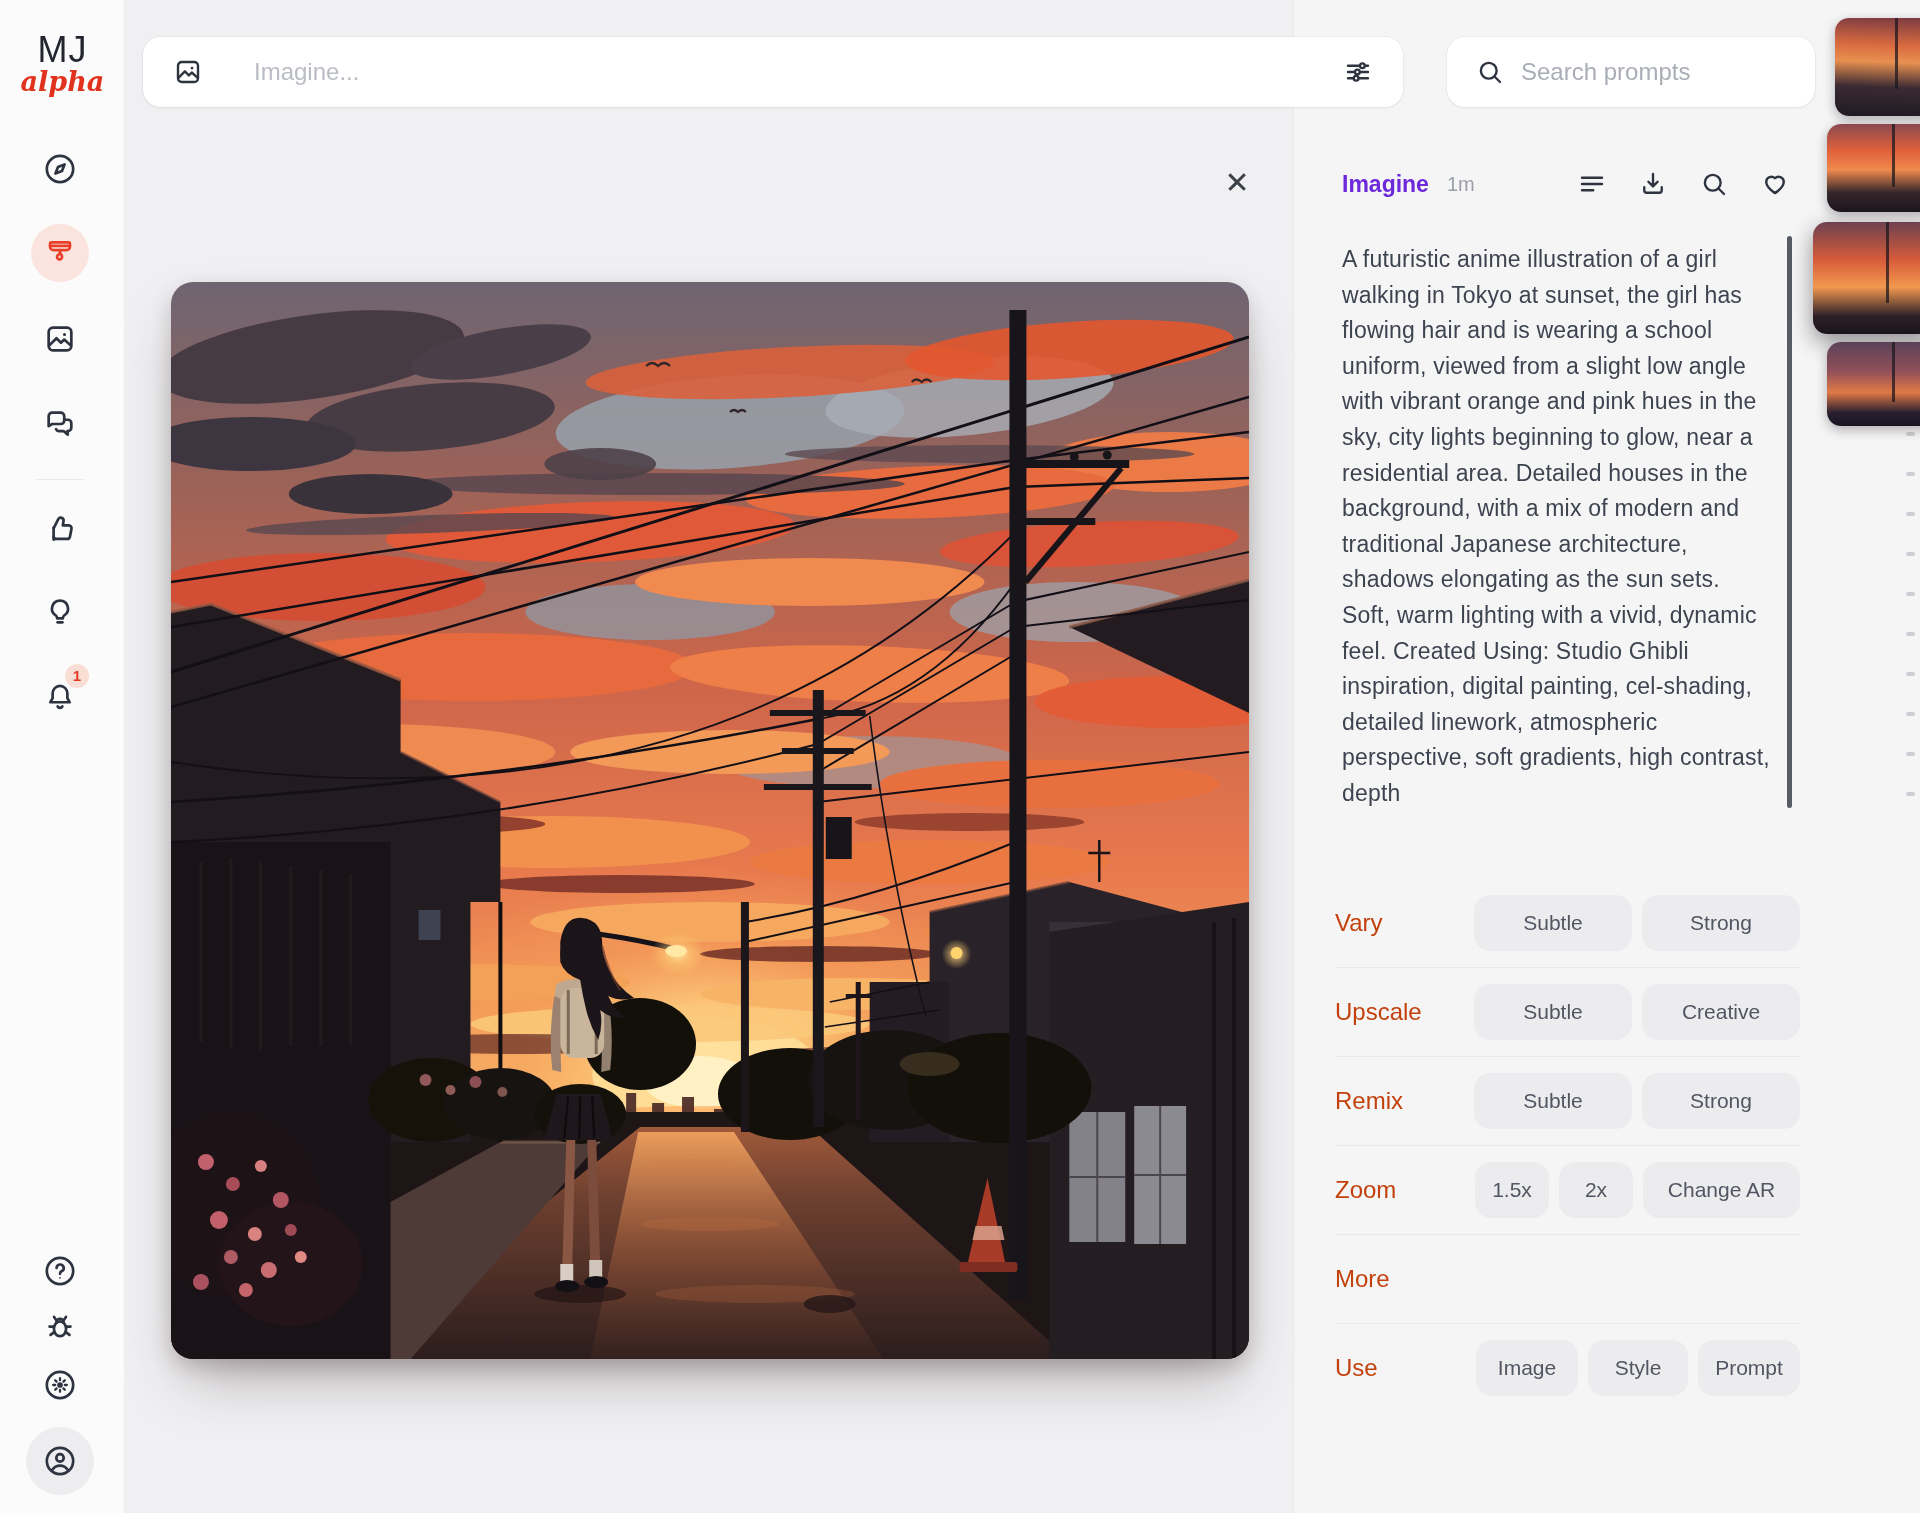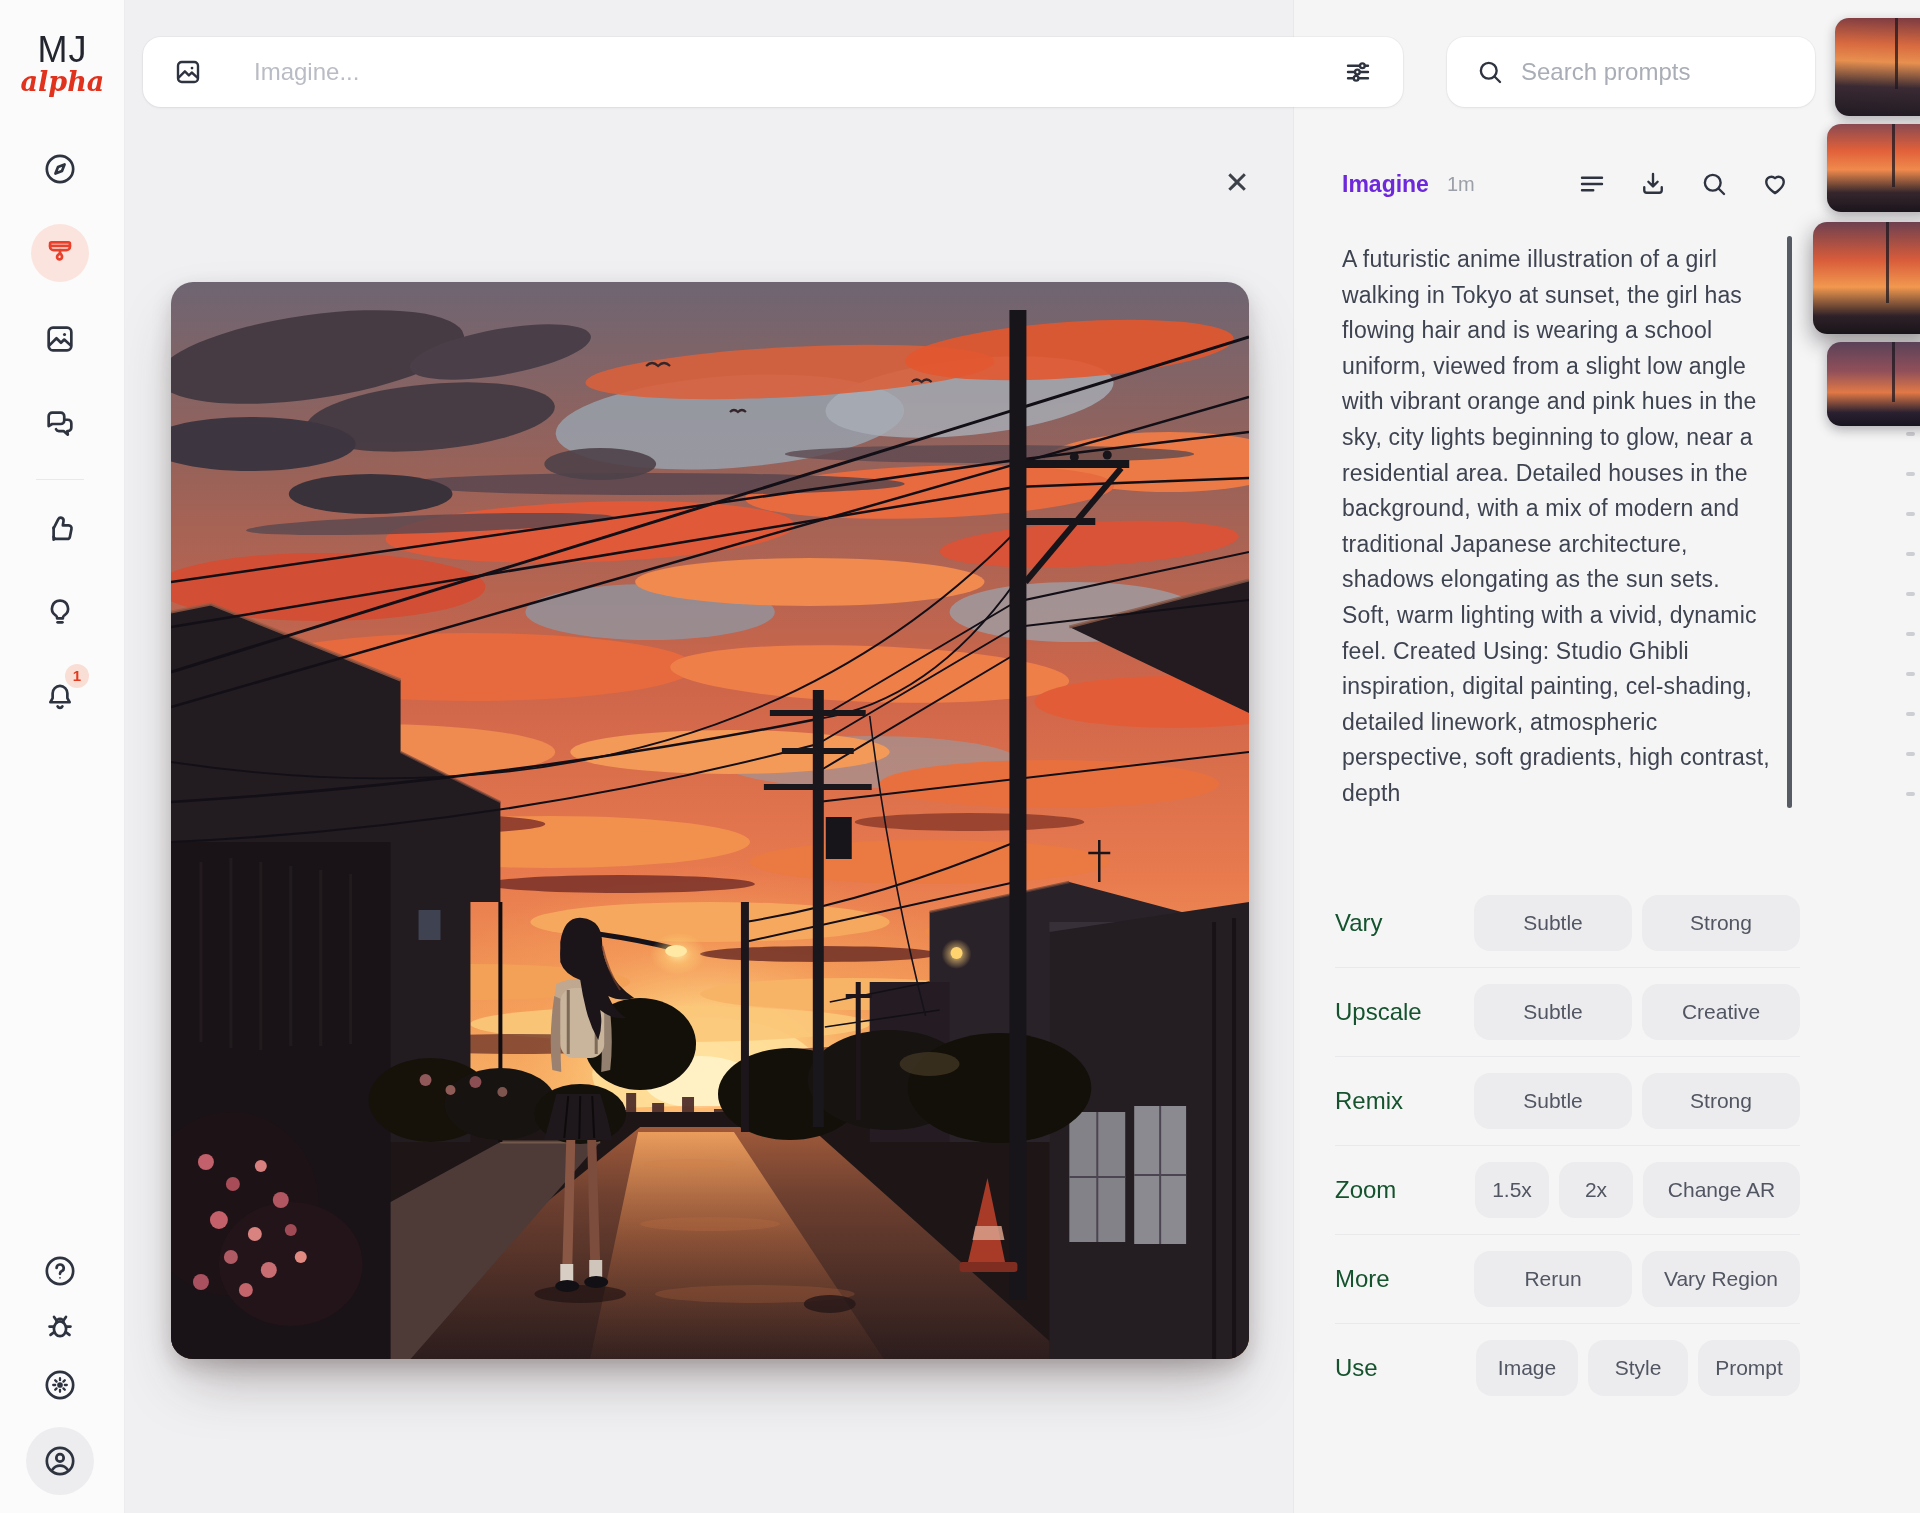--- a/index.html
+++ b/index.html
@@ -49,21 +49,21 @@
   .dp-time { font-size:20px; color:#9b9fa8; margin-left:18px; }
   .dp-icons { margin-left:auto; display:flex; gap:31px; }
   .dp-icons button { border:none; background:transparent; cursor:pointer; width:30px; height:30px; padding:0; }
   .dp-icons svg { width:30px; height:30px; display:block; }
   .prompt { position:absolute; left:1342px; top:242px; width:430px; height:606px; overflow:hidden; font-size:23px; line-height:35.6px; color:#3e4350; letter-spacing:.2px; z-index:5; }
   .prompt-scrollbar { position:absolute; left:1787px; top:236px; width:5px; height:572px; border-radius:3px; background:#565b64; z-index:5; }
 
   .actions { position:absolute; left:1335px; top:878px; width:465px; z-index:5; }
   .action-row { height:89px; display:flex; align-items:center; }
   .action-row + .action-row { border-top:1px solid #e9e9eb; }
-  .action-label { font-size:24px; color:#14532d; }
+  .action-label { font-size:24px; color:#c2410c; }
   .action-buttons { margin-left:auto; display:flex; gap:10px; }
   .pill { height:56px; border:none; border-radius:16px; background:#ececee; color:#515662; font-size:21px; font-family:inherit; cursor:pointer; }
   .pill.arrow { font-size:23px; color:#3d4250; }
   .w158{width:158px}.w74{width:74px}.w157{width:157px}.w102{width:102px}.w100{width:100px}
 
   
   .thumb { position:absolute; border-radius:14px; box-shadow:0 4px 12px rgba(20,10,15,.3); cursor:pointer; z-index:7; overflow:hidden; }
   .thumb::after { content:""; position:absolute; top:0; bottom:28%; left:60%; width:3px; background:#1d1820; opacity:.75; }
   .thumb-1 { left:1835px; top:18px; width:100px; height:98px; background:linear-gradient(182deg,#7a3a42 0%,#d86a3f 28%,#e89050 45%,#3a2a33 70%,#201a22 100%); }
   .thumb-2 { left:1827px; top:124px; width:108px; height:88px; background:linear-gradient(180deg,#8a4a52 0%,#e0603a 30%,#f08a4c 52%,#35262c 78%,#1c161d 100%); }
@@ -515,24 +515,20 @@
   <div class="action-row">
     <span class="action-label">Zoom</span>
     <span class="action-buttons">
       <button class="pill w74">1.5x</button>
       <button class="pill w74">2x</button>
       <button class="pill w157">Change AR</button>
     </span>
   </div>
   <div class="action-row">
     <span class="action-label">More</span>
-    <span class="action-buttons">
-      <button class="pill w158">Rerun</button>
-      <button class="pill w158">Vary Region</button>
-    </span>
   </div>
   <div class="action-row">
     <span class="action-label">Use</span>
     <span class="action-buttons">
       <button class="pill w102">Image</button>
       <button class="pill w100">Style</button>
       <button class="pill w102">Prompt</button>
     </span>
   </div>
 </section>

